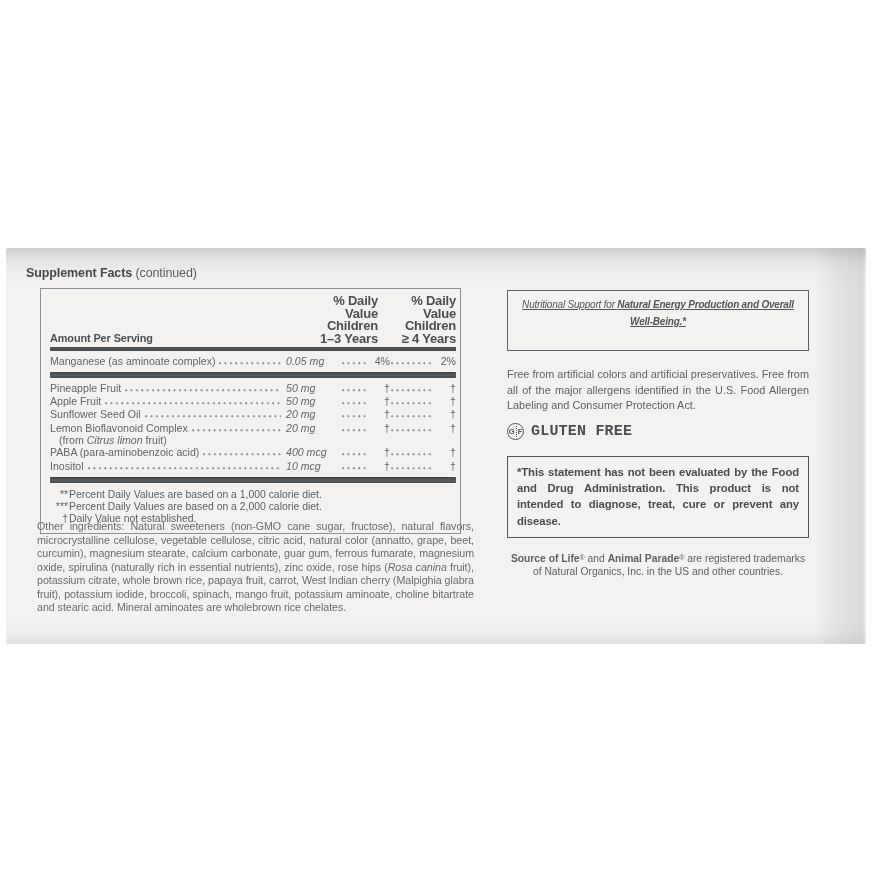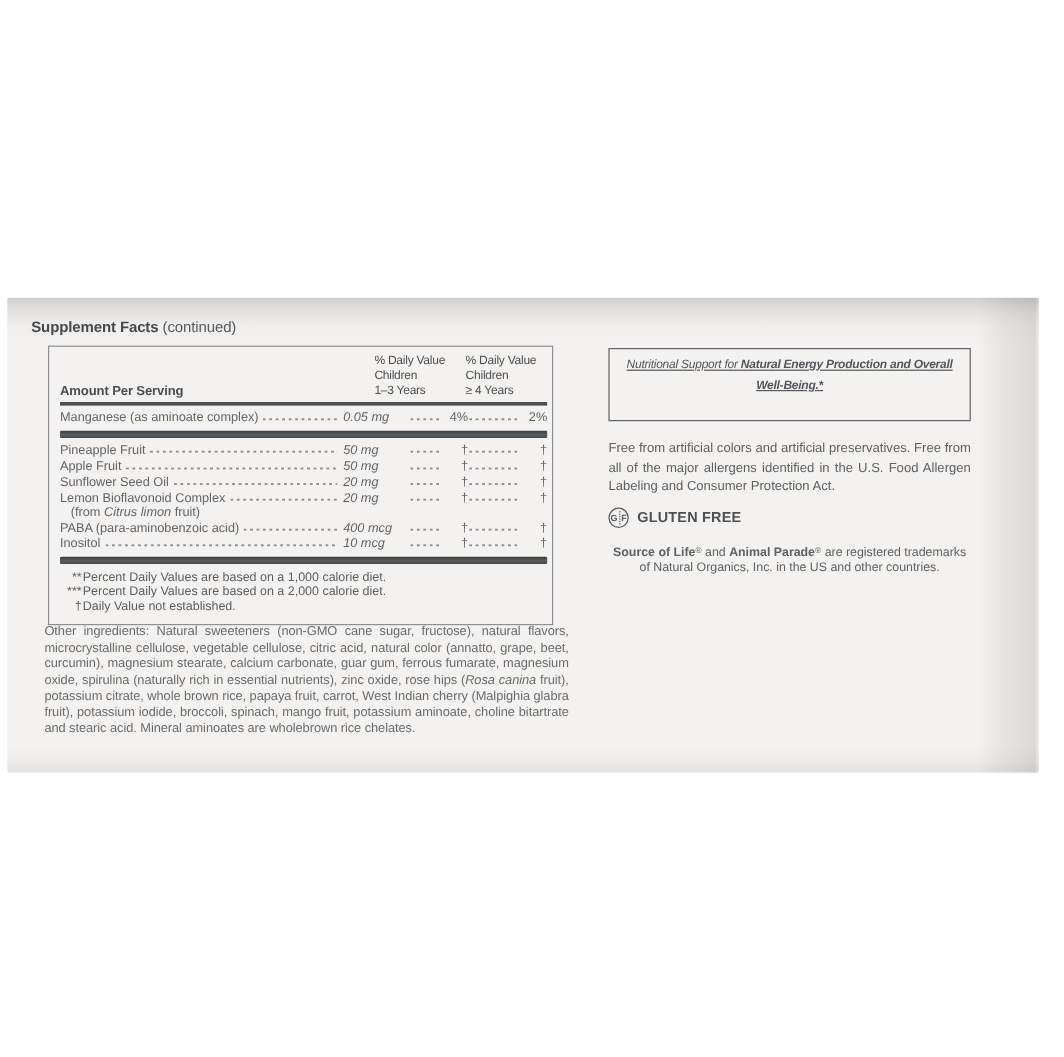--- a/index.html
+++ b/index.html
@@ -25,21 +25,21 @@
   .sf-heading .t1{font-weight:bold;}
   .sf-heading .t2{font-weight:normal;color:#595a5c;}
   
   .table{
     position:absolute;left:40px;top:288px;width:421px;box-sizing:border-box;
     border:1.4px solid #8f9093;padding:6px 4px 8px 9px;
     font-size:10.6px;color:#636467;
   }
   .thead{display:flex;align-items:flex-end;justify-content:flex-end;}
   .aps{flex:1;font-weight:bold;font-size:10.9px;color:#4d4e50;padding-bottom:1px;letter-spacing:-0.1px;}
-  .hcol{width:66px;text-align:left;font-weight:normal;font-size:10px;line-height:12.6px;color:#4d4e50;letter-spacing:-0.2px;}
+  .hcol{width:66px;text-align:right;font-weight:bold;font-size:13px;line-height:12.6px;color:#4d4e50;letter-spacing:-0.2px;}
   .hcol.c1{margin-right:10px;width:66px;}
   .hcol.c2{width:68px;}
   .bar-thin{height:3.5px;background:#4e4f50;margin:2px 0 4px;}
   .bar-thick{height:6px;margin:4px 0 4px;border-radius:1px;
     background:linear-gradient(180deg,#3e3f40,#5c5d5e 55%,#474849);}
   .bar-thick.b3{margin:4px 0 6px;}
   .trow{display:flex;align-items:baseline;line-height:13.2px;}
   .tname{white-space:nowrap;}
   .leader{display:inline-block;height:4px;
     background-image:radial-gradient(circle at 1.1px 2.4px,#8e8f91 1.02px,rgba(0,0,0,0) 1.2px);
@@ -71,21 +71,21 @@
     text-decoration:underline;
   }
   .free-from{margin-top:16px;font-size:10.9px;line-height:15.6px;text-align:justify;color:#5e5f61;}
   .gluten{margin-top:9px;display:flex;align-items:center;gap:7px;}
   .gf-badge{
     width:17px;height:17px;border:1.4px solid #56575a;border-radius:50%;
     display:flex;align-items:center;justify-content:center;flex:none;box-sizing:border-box;
   }
   .gf-badge .g,.gf-badge .f{font-size:7.5px;font-weight:bold;color:#56575a;line-height:1;}
   .gf-div{height:11px;border-left:1px dotted #56575a;margin:0 1px;}
-  .gluten-label{font-weight:bold;font-size:12px;color:#4e4f51;letter-spacing:0.2px;}
+  .gluten-label{font-weight:bold;font-size:15px;color:#4e4f51;letter-spacing:0.2px;font-family:Liberation Mono, monospace;}
   .disclaimer-box{
     box-sizing:border-box;margin-top:16px;border:1.6px solid #55565a;padding:7px 9px 8px;
     font-weight:bold;font-size:11.3px;line-height:16.2px;text-align:justify;color:#4b4c4e;
     letter-spacing:-0.1px;
   }
   .trademark{margin-top:13px;text-align:center;font-size:10.3px;line-height:13px;color:#5f6062;}
 </style>
 </head>
 <body>
 
@@ -202,14 +202,15 @@
   <div class="headline-box"><span class="it">Nutritional Support for </span><span class="it bd">Natural Energy Production and Overall Well-Being.*</span></div>
   <div class="free-from">Free from artificial colors and artificial preservatives. Free from all of the major allergens identified in the U.S. Food Allergen Labeling and Consumer Protection Act.</div>
   <div class="gluten">
     <span class="gf-badge">
       <span class="g">G</span>
       <span class="gf-div"></span>
       <span class="f">F</span>
     </span>
     <span class="gluten-label">GLUTEN FREE</span>
   </div>
+  <div class="disclaimer-box">*This statement has not been evaluated by the Food and Drug Administration. This product is not intended to diagnose, treat, cure or prevent any disease.</div>
   <div class="trademark"><span class="bd">Source of Life</span><span class="sup">®</span><span> and </span><span class="bd">Animal Parade</span><span class="sup">®</span><span> are registered trademarks of Natural Organics, Inc. in the US and other countries.</span></div>
 </div>
 
 </body></html>

